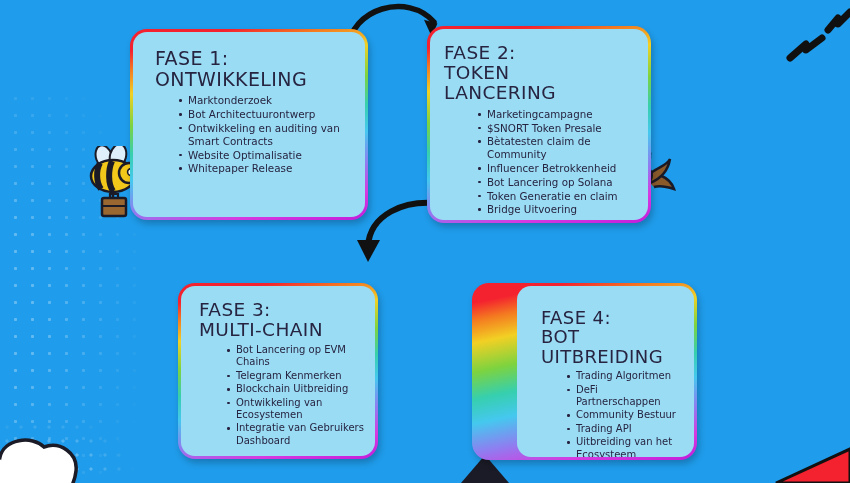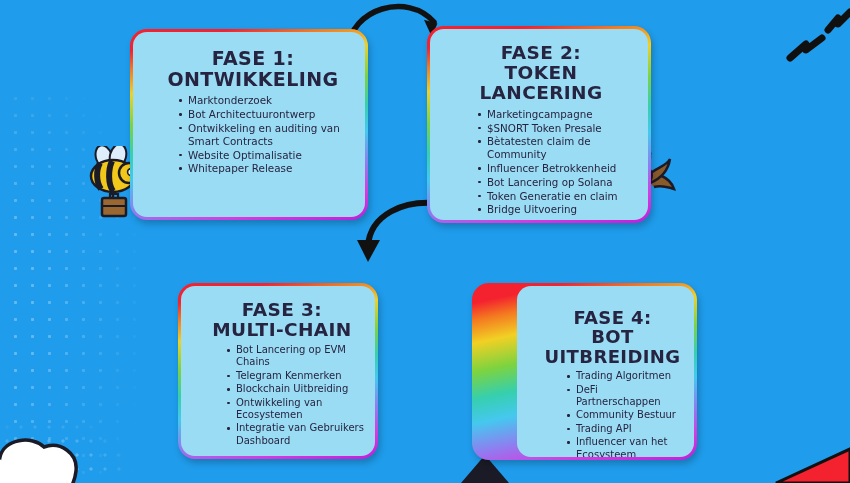--- a/index.html
+++ b/index.html
@@ -94,28 +94,27 @@
   }
 
   #phase-1 { left: 130px; top: 29px;  width: 238px; height: 191px; }
   #phase-2 { left: 427px; top: 26px;  width: 224px; height: 197px; }
   #phase-3 { left: 178px; top: 283px; width: 200px; height: 176px; }
   #phase-4 { left: 472px; top: 283px; width: 225px; height: 177px; padding-left: 45px; }
 
   .card-title {
     color: #262440;
     font-family: "DejaVu Sans", "Liberation Sans", sans-serif;
-    font-weight: bold;
+    font-weight: normal;
     font-size: 19.5px;
     line-height: 1.08;
     letter-spacing: 0.4px;
     margin: 0 0 5px 0;
     text-transform: uppercase;
     white-space: pre-line;
-    text-align: center;
   }
   #phase-1 .card-title { font-size: 19px; }
   #phase-2 .card-title { font-size: 18.5px; }
   #phase-3 .card-title { font-size: 18.5px; margin-bottom: 4px; }
   #phase-4 .card-title { font-size: 18px; margin-bottom: 4px; }
 
   #phase-3 .card-inner { padding: 14px 10px 8px 18px; }
   #phase-4 .card-inner { padding: 22px 10px 8px 24px; }
   #phase-2 .card-inner { padding: 14px 10px 8px 14px; }
 
@@ -259,18 +258,18 @@
 
   <div id="phase-4" class="card">
     <div class="card-inner">
       <h2 class="card-title">FASE 4:
 BOT UITBREIDING</h2>
       <ul class="bullets">
         <li>Trading Algoritmen</li>
         <li>DeFi Partnerschappen</li>
         <li>Community Bestuur</li>
         <li>Trading API</li>
-        <li>Influencer van het Ecosysteem</li>
+        <li>Uitbreiding van het Ecosysteem</li>
       </ul>
     </div>
   </div>
 
 </div>
 
 </body></html>

